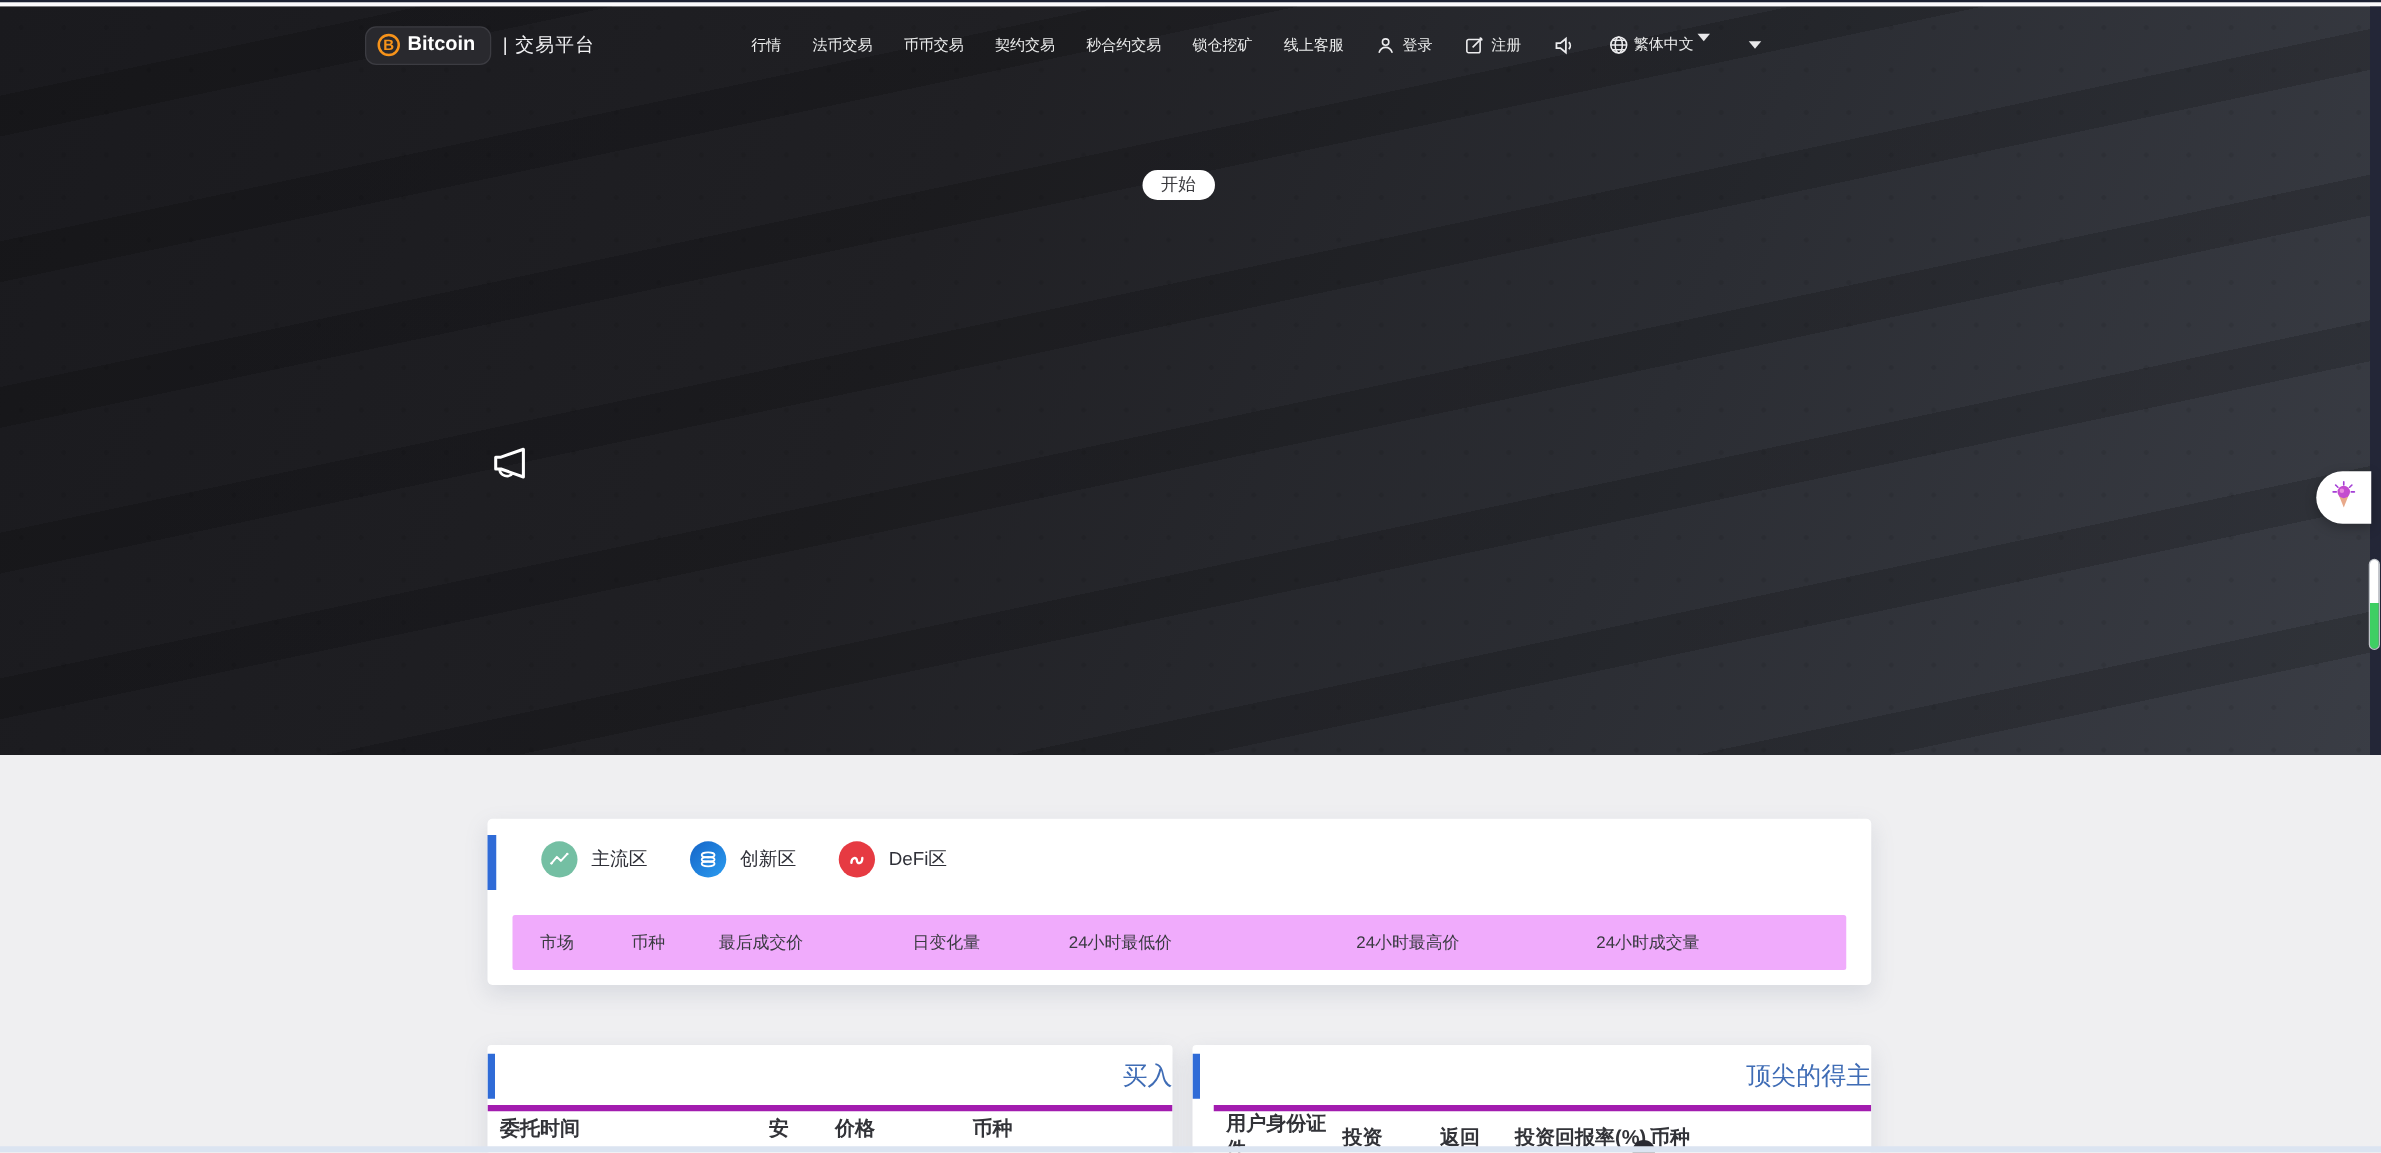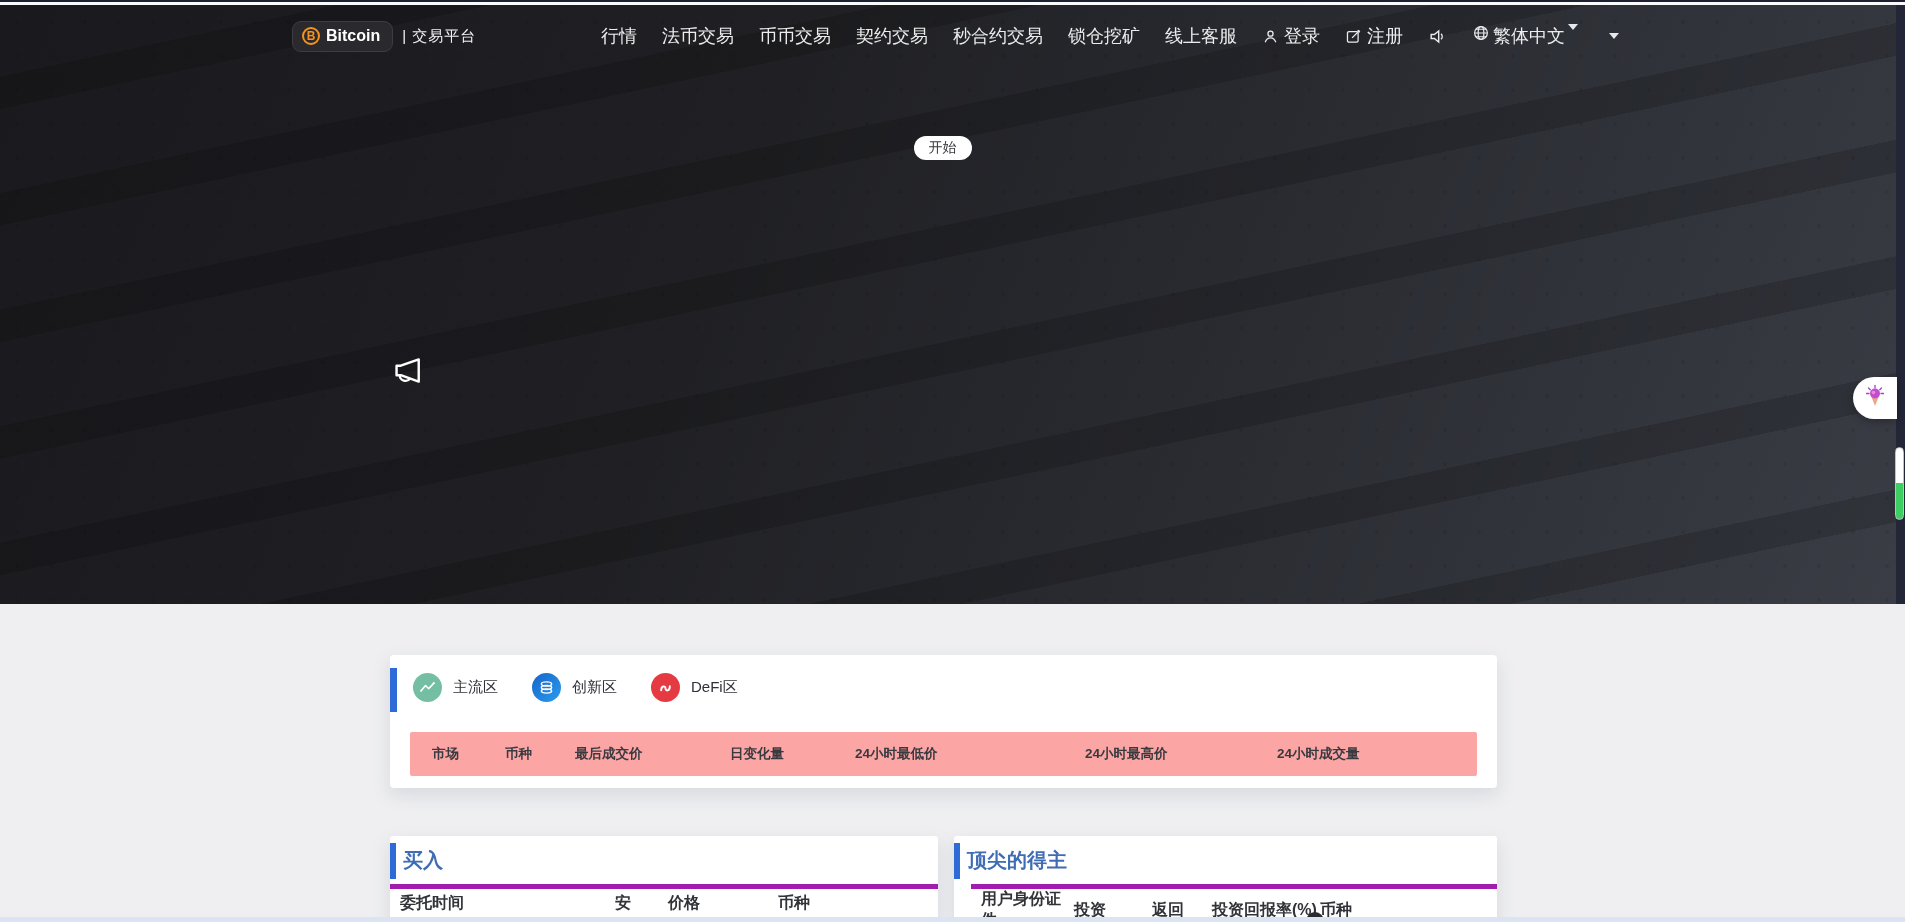--- a/index.html
+++ b/index.html
@@ -35,56 +35,56 @@
     display:flex; align-items:center; gap:6px; height:31px; padding:0 12px 0 9px;
     background:#29292e; border:1px solid #3c3c42; border-radius:9px;
     color:#fff; font-weight:bold; font-size:16px;
   }
   .btc-badge {
     width:18px; height:18px; border:2px solid #f7931a; border-radius:50%;
     color:#f7931a; font-weight:bold; font-size:12px; line-height:14px; text-align:center;
   }
   .brand-suffix { color:#f2f2f4; font-size:15px; letter-spacing:1px; }
   .nav { position:absolute; left:601px; top:0; height:62px; display:flex; align-items:center; gap:25px; }
-  .nav-link { color:#eceded; font-size:18px; text-decoration:none; white-space:nowrap; display:flex; align-items:center; gap:5px; cursor:pointer; }
+  .nav-link { color:#eceded; font-size:12px; text-decoration:none; white-space:nowrap; display:flex; align-items:center; gap:5px; cursor:pointer; }
   .nav-icon { display:inline-flex; }
   .caret { width:0; height:0; border-left:5.5px solid transparent; border-right:5.5px solid transparent; border-top:6px solid #e8e8ea; display:inline-block; cursor:pointer; }
   .lang-group { display:flex; align-items:flex-start; gap:3px; cursor:pointer; }
 
   .hero-content { position:absolute; top:117px; left:0; right:20px; text-align:center; z-index:2; color:#fff; }
   .hero-content h1 { font-size:30px; line-height:36px; font-weight:bold; letter-spacing:1.5px; }
   .hero-content p  { font-size:19px; line-height:23px; margin-top:24px; color:#f4f4f6; letter-spacing:.5px; }
   .cta-btn {
     margin-top:14px; height:24px; min-width:56px; padding:0 15px; border:none; cursor:pointer;
     border-radius:18px; background:#ffffff; color:#3a3a3e; font-size:14px; font-family:inherit;
   }
   .megaphone { position:absolute; left:386px; top:347px; z-index:2; }
 
   
   .main { position:absolute; top:604px; left:0; right:0; bottom:0; background:#efeff1; }
   .card-shadow { box-shadow:0 7px 18px rgba(110,120,145,.18); }
 
   .market-card { position:absolute; left:390px; top:51px; width:1107px; height:133px; background:#fff; border-radius:4px; }
   .accent-bar { position:absolute; left:0; width:7px; background:#2f6bd7; }
   .market-card .accent-bar { top:13px; height:44px; }
-  .tabs { display:flex; align-items:center; height:64px; padding-left:23px; gap:34px; }
+  .tabs { display:flex; align-items:center; height:64px; padding-left:23px; gap:34px;margin-left:20px; }
   .tab { display:flex; align-items:center; gap:11px; cursor:pointer; }
   .tab-circle { width:29px; height:29px; border-radius:50%; display:flex; align-items:center; justify-content:center; }
   .tab-label { font-size:15px; color:#2f3038; }
   .table-head {
-    margin:13px 20px 0 20px; height:44px; background:#fca5a5; border-radius:2px;
+    margin:13px 20px 0 20px; height:44px; background:#f0abfc; border-radius:2px;
     display:grid; grid-template-columns:73px 70px 155px 125px 230px 192px auto;
-    align-items:center; padding-left:22px; font-size:13.5px; font-weight:bold; color:#393a40;
+    align-items:center; padding-left:22px; font-size:13.5px; font-weight:normal; color:#393a40;
   }
 
   .panel { position:absolute; top:232px; height:122px; background:#fff; border-radius:3px; overflow:hidden; }
   .panel-buy { left:390px; width:548px; }
   .panel-winners { left:954px; width:543px; }
   .panel .accent-bar { top:7px; height:36px; width:6px; }
-  .panel-title { margin:11px 0 0 13px; font-size:20px; font-weight:700; color:#3f6cb5; height:37px; }
+  .panel-title { margin:11px 0 0 13px; font-size:20px; font-weight:400; color:#3f6cb5; height:37px;text-align:right; }
   .panel-head {
     border-top:5px solid #a21caf; height:34px; display:grid; align-items:center;
     padding-left:10px; font-size:16px; font-weight:bold; color:#323338;
   }
   .buy-grid { grid-template-columns:215px 53px 110px auto; }
   .winners-grid { grid-template-columns:93px 78px 60px 108px auto;margin-left:17px; }
   .coin-dot { position:absolute; left:352px; top:76px; width:18px; height:18px; border-radius:50%; background:#2a2a31; }
 
   
   .scroll-track { position:absolute; right:0; top:5px; width:9px; height:599px; background:#232637; z-index:2; }

